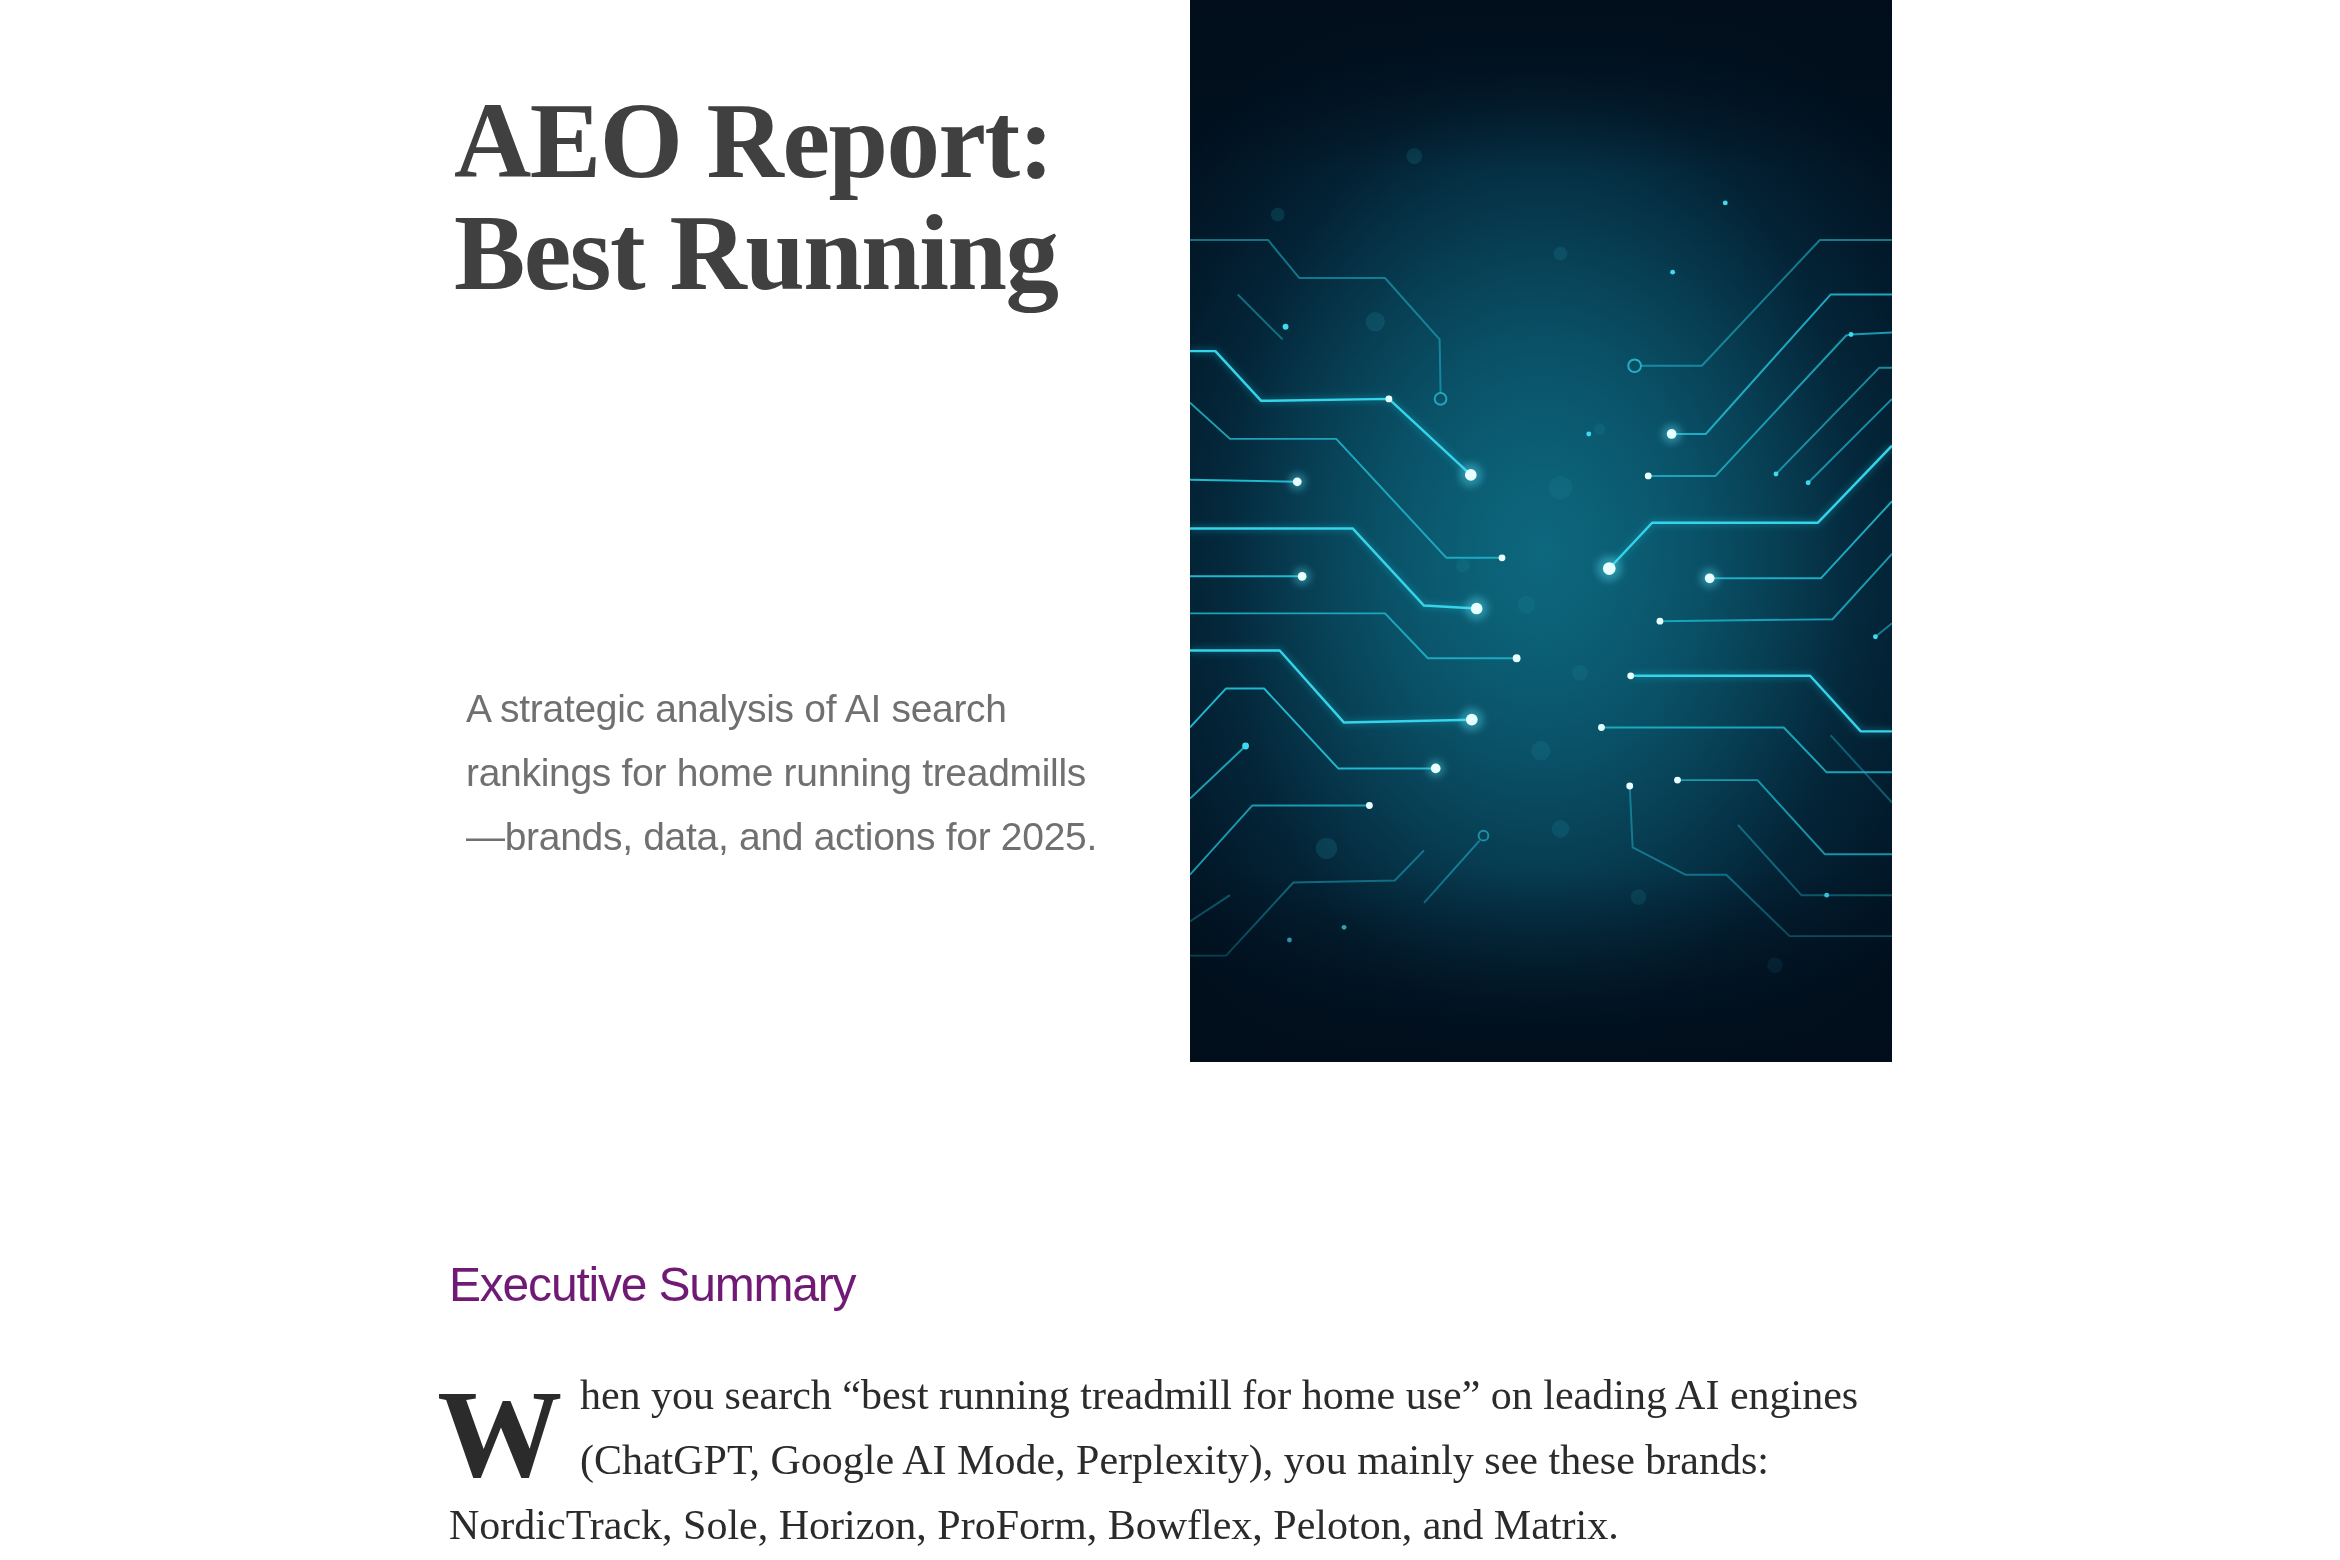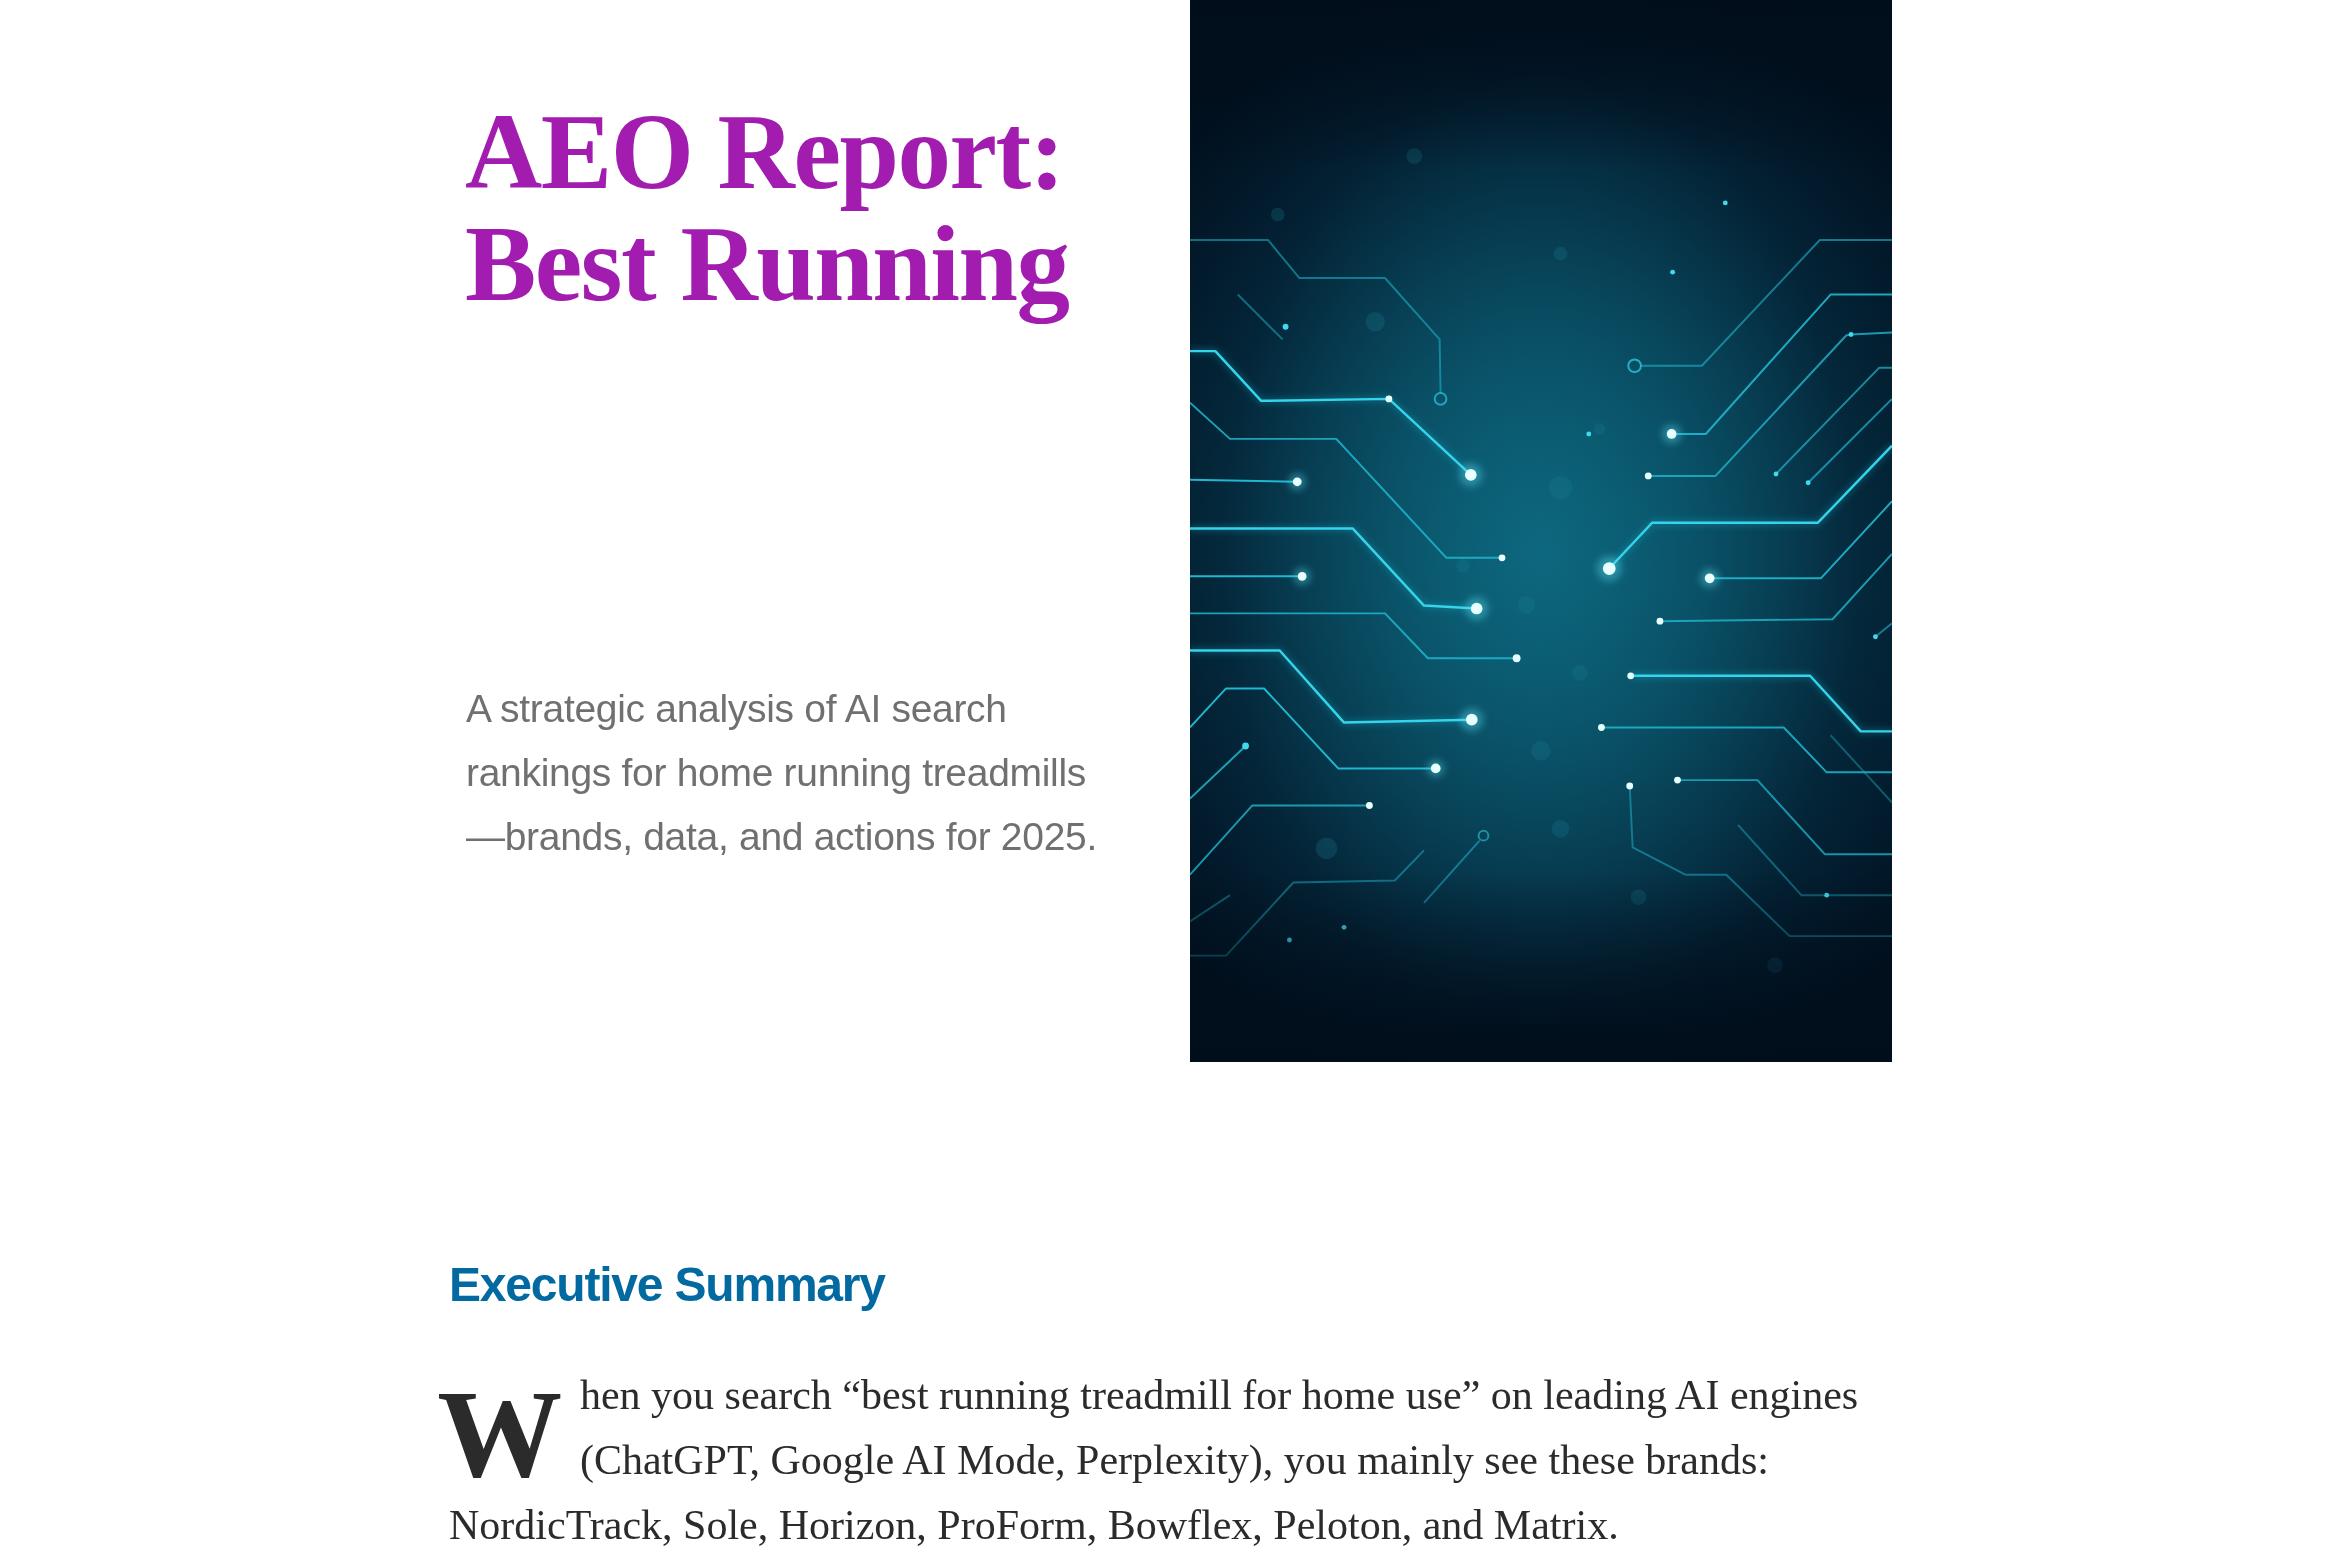--- a/index.html
+++ b/index.html
@@ -1,42 +1,42 @@
 <!DOCTYPE html>
 <html><head>
 <meta charset="utf-8">
 <style>
   html, body { margin: 0; padding: 0; background: #ffffff; }
   body {
     width: 2341px; height: 1560px; position: relative; overflow: hidden;
     color: #2b2b2b;
   }
   .hero-title {
-    position: absolute; left: 449px; top: 80px; width: 702px; margin: 16px;
+    position: absolute; left: 449px; top: 80px; width: 702px; margin: 5px;
     font-family: "Liberation Serif", "DejaVu Serif", serif;
     font-weight: 700; font-size: 107px; line-height: 112px;
-    letter-spacing: -1.5px; color: #a21caf;
+    letter-spacing: -1.5px; color: #404040;
   }
   .hero-title span { display: block; white-space: nowrap; }
   .hero-subtitle {
     position: absolute; left: 449px; top: 660px; width: 634px; margin: 17px;
     font-family: "Liberation Sans", "DejaVu Sans", sans-serif;
     font-size: 39px; line-height: 64px; color: #707070; letter-spacing: -0.3px;
   }
   .hero-image {
     position: absolute; left: 1190px; top: 0; width: 702px; height: 1062px;
     background: radial-gradient(ellipse 70% 55% at 50% 52%, #0b5d72 0%, #08475c 30%, #052c40 60%, #021a2b 85%, #01111f 100%);
     overflow: hidden;
   }
   .hero-image svg { position: absolute; left: 0; top: 0; }
   .section-heading {
     position: absolute; left: 449px; top: 1255px; margin: 0;
     font-family: "Liberation Sans", "DejaVu Sans", sans-serif;
-    font-weight: 700; font-size: 48px; line-height: 59px;
-    letter-spacing: -1.2px; color: #0369a1; white-space: nowrap;
+    font-weight: 400; font-size: 48px; line-height: 59px;
+    letter-spacing: -1.2px; color: #701a75; white-space: nowrap;
   }
   .summary {
     position: absolute; left: 449px; top: 1363px; width: 1443px; margin: 0;
     font-family: "Liberation Serif", "DejaVu Serif", serif;
     font-size: 42px; line-height: 65px; color: #2b2b2b;
   }
   .drop-cap {
     float: left;
     font-family: "Liberation Serif", "DejaVu Serif", serif;
     font-weight: 700; font-size: 125px; line-height: 98px;

